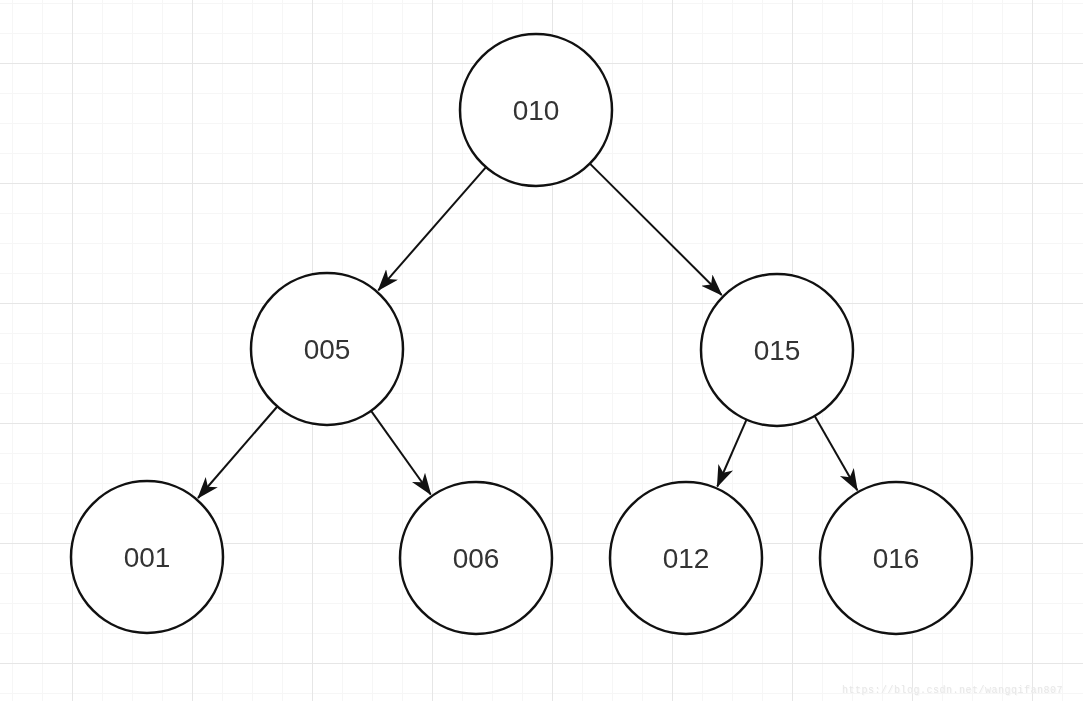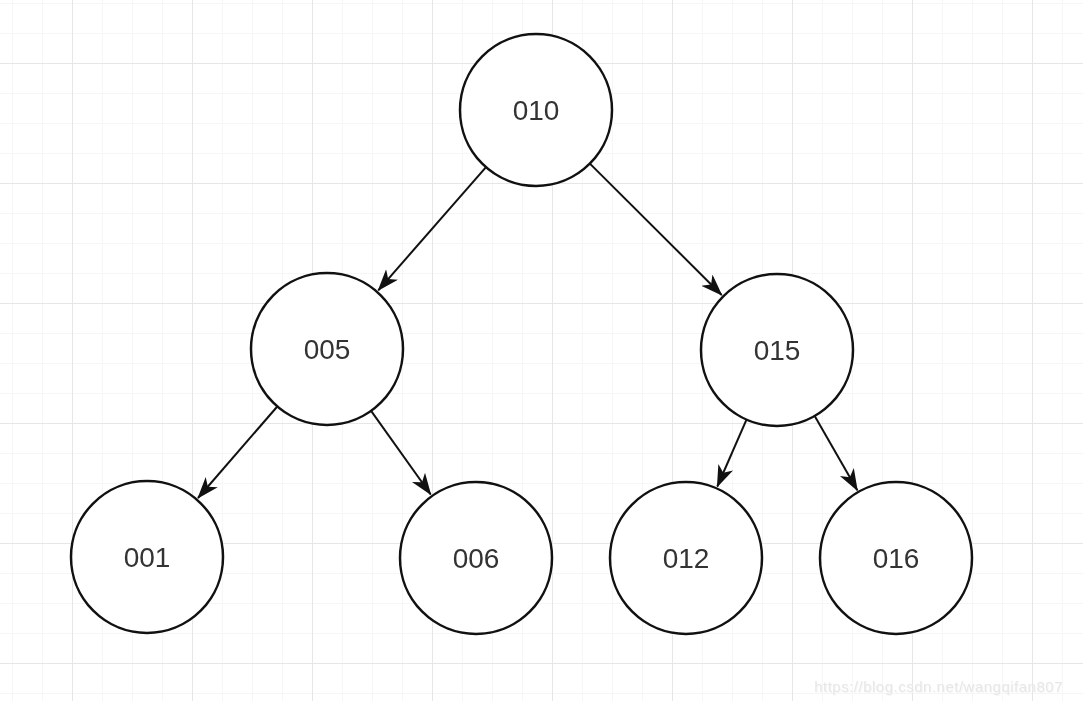--- a/index.html
+++ b/index.html
@@ -53,24 +53,25 @@
   }
   .wm-main {
     font-size: 27px;
     font-weight: bold;
     letter-spacing: 2px;
     color: #cbcbcb;
     text-shadow: -1px -1px 0 #ffffff, 2px 2px 2px #dcdcdc;
   }
   .wm-url {
     margin-top: 12px;
-    font-size: 15px;
+    font-size: 10px;
     color: #e7e7e7;
     text-shadow: 1px 1px 1px #f5f5f5;
     letter-spacing: 0.5px;
+    font-family: Liberation Mono, monospace;
   }
 </style>
 </head>
 <body>
 
 <div class="canvas">
   <svg class="tree" id="tree-svg" width="1083" height="701" viewBox="0 0 1083 701">
     <defs>
       <marker id="arrowhead" markerWidth="24" markerHeight="18" refX="21" refY="8" orient="auto" markerUnits="userSpaceOnUse">
         <path d="M0,0 L22,8 L0,16 L6,8 Z" fill="#111111"></path>

